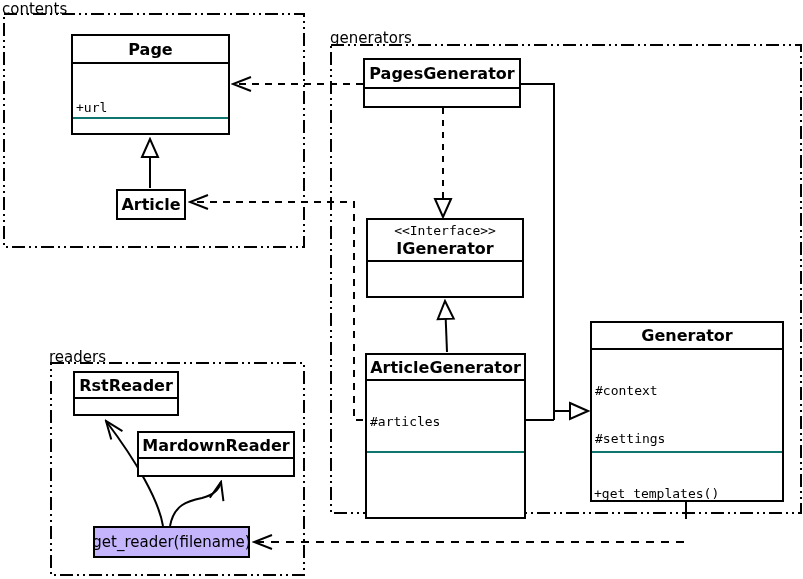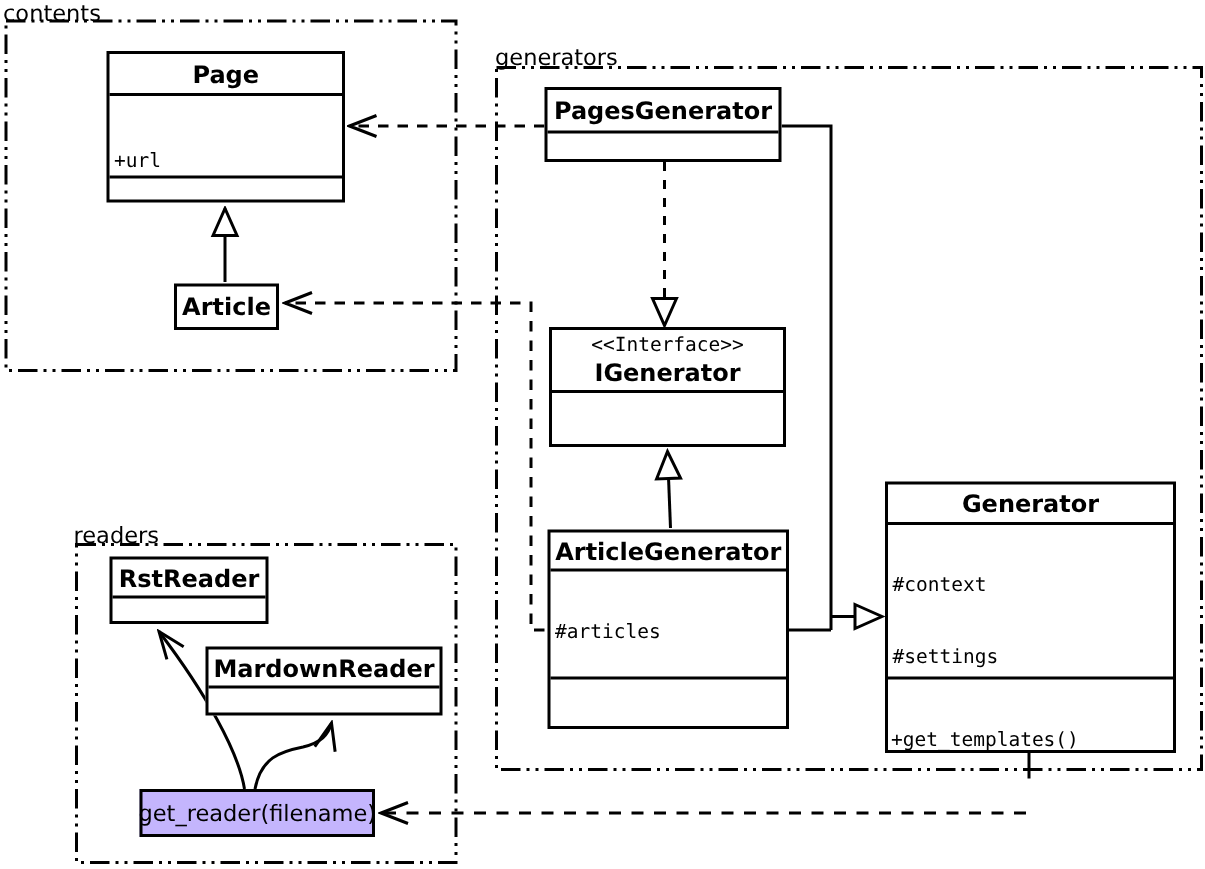--- a/index.html
+++ b/index.html
@@ -38,21 +38,21 @@
     overflow:hidden;
   }
   .cls-title.only{border-bottom:none;flex:1 1 auto;}
   .stereotype{
     font:13px "DejaVu Sans Mono", monospace;
     font-weight:normal;
     line-height:17px;
   }
   .cls-comp{
     flex:0 0 auto;
-    border-bottom:2px solid #000000;
+    border-bottom:2px solid #0f766e;
     padding:1px 0 0 3px;
     font:13px "DejaVu Sans Mono", monospace;
     line-height:17px;
     white-space:pre;
     overflow:hidden;
   }
   .cls-comp.last{border-bottom:none;flex:1 1 auto;}
   .plainbox{
     position:absolute;
     background:#c4b5fd;
@@ -145,21 +145,21 @@
     <div class="cls-title" style="height:40px;">
       <span class="stereotype">&lt;&lt;Interface&gt;&gt;</span>
       <span>IGenerator</span>
     </div>
     <div class="cls-comp last">
       
       
     </div>
   </div>
 
-  <div class="cls" style="left:365px;top:353px;width:161px;height:133px;">
+  <div class="cls" style="left:365px;top:353px;width:161px;height:166px;">
     <div class="cls-title" style="height:24px;">
       <span>ArticleGenerator</span>
     </div>
     <div class="cls-comp" style="height:69px;line-height:16px;">
       <div>#articles</div>
       
       
       
     </div>
     <div class="cls-comp last" style="line-height:16px;">

